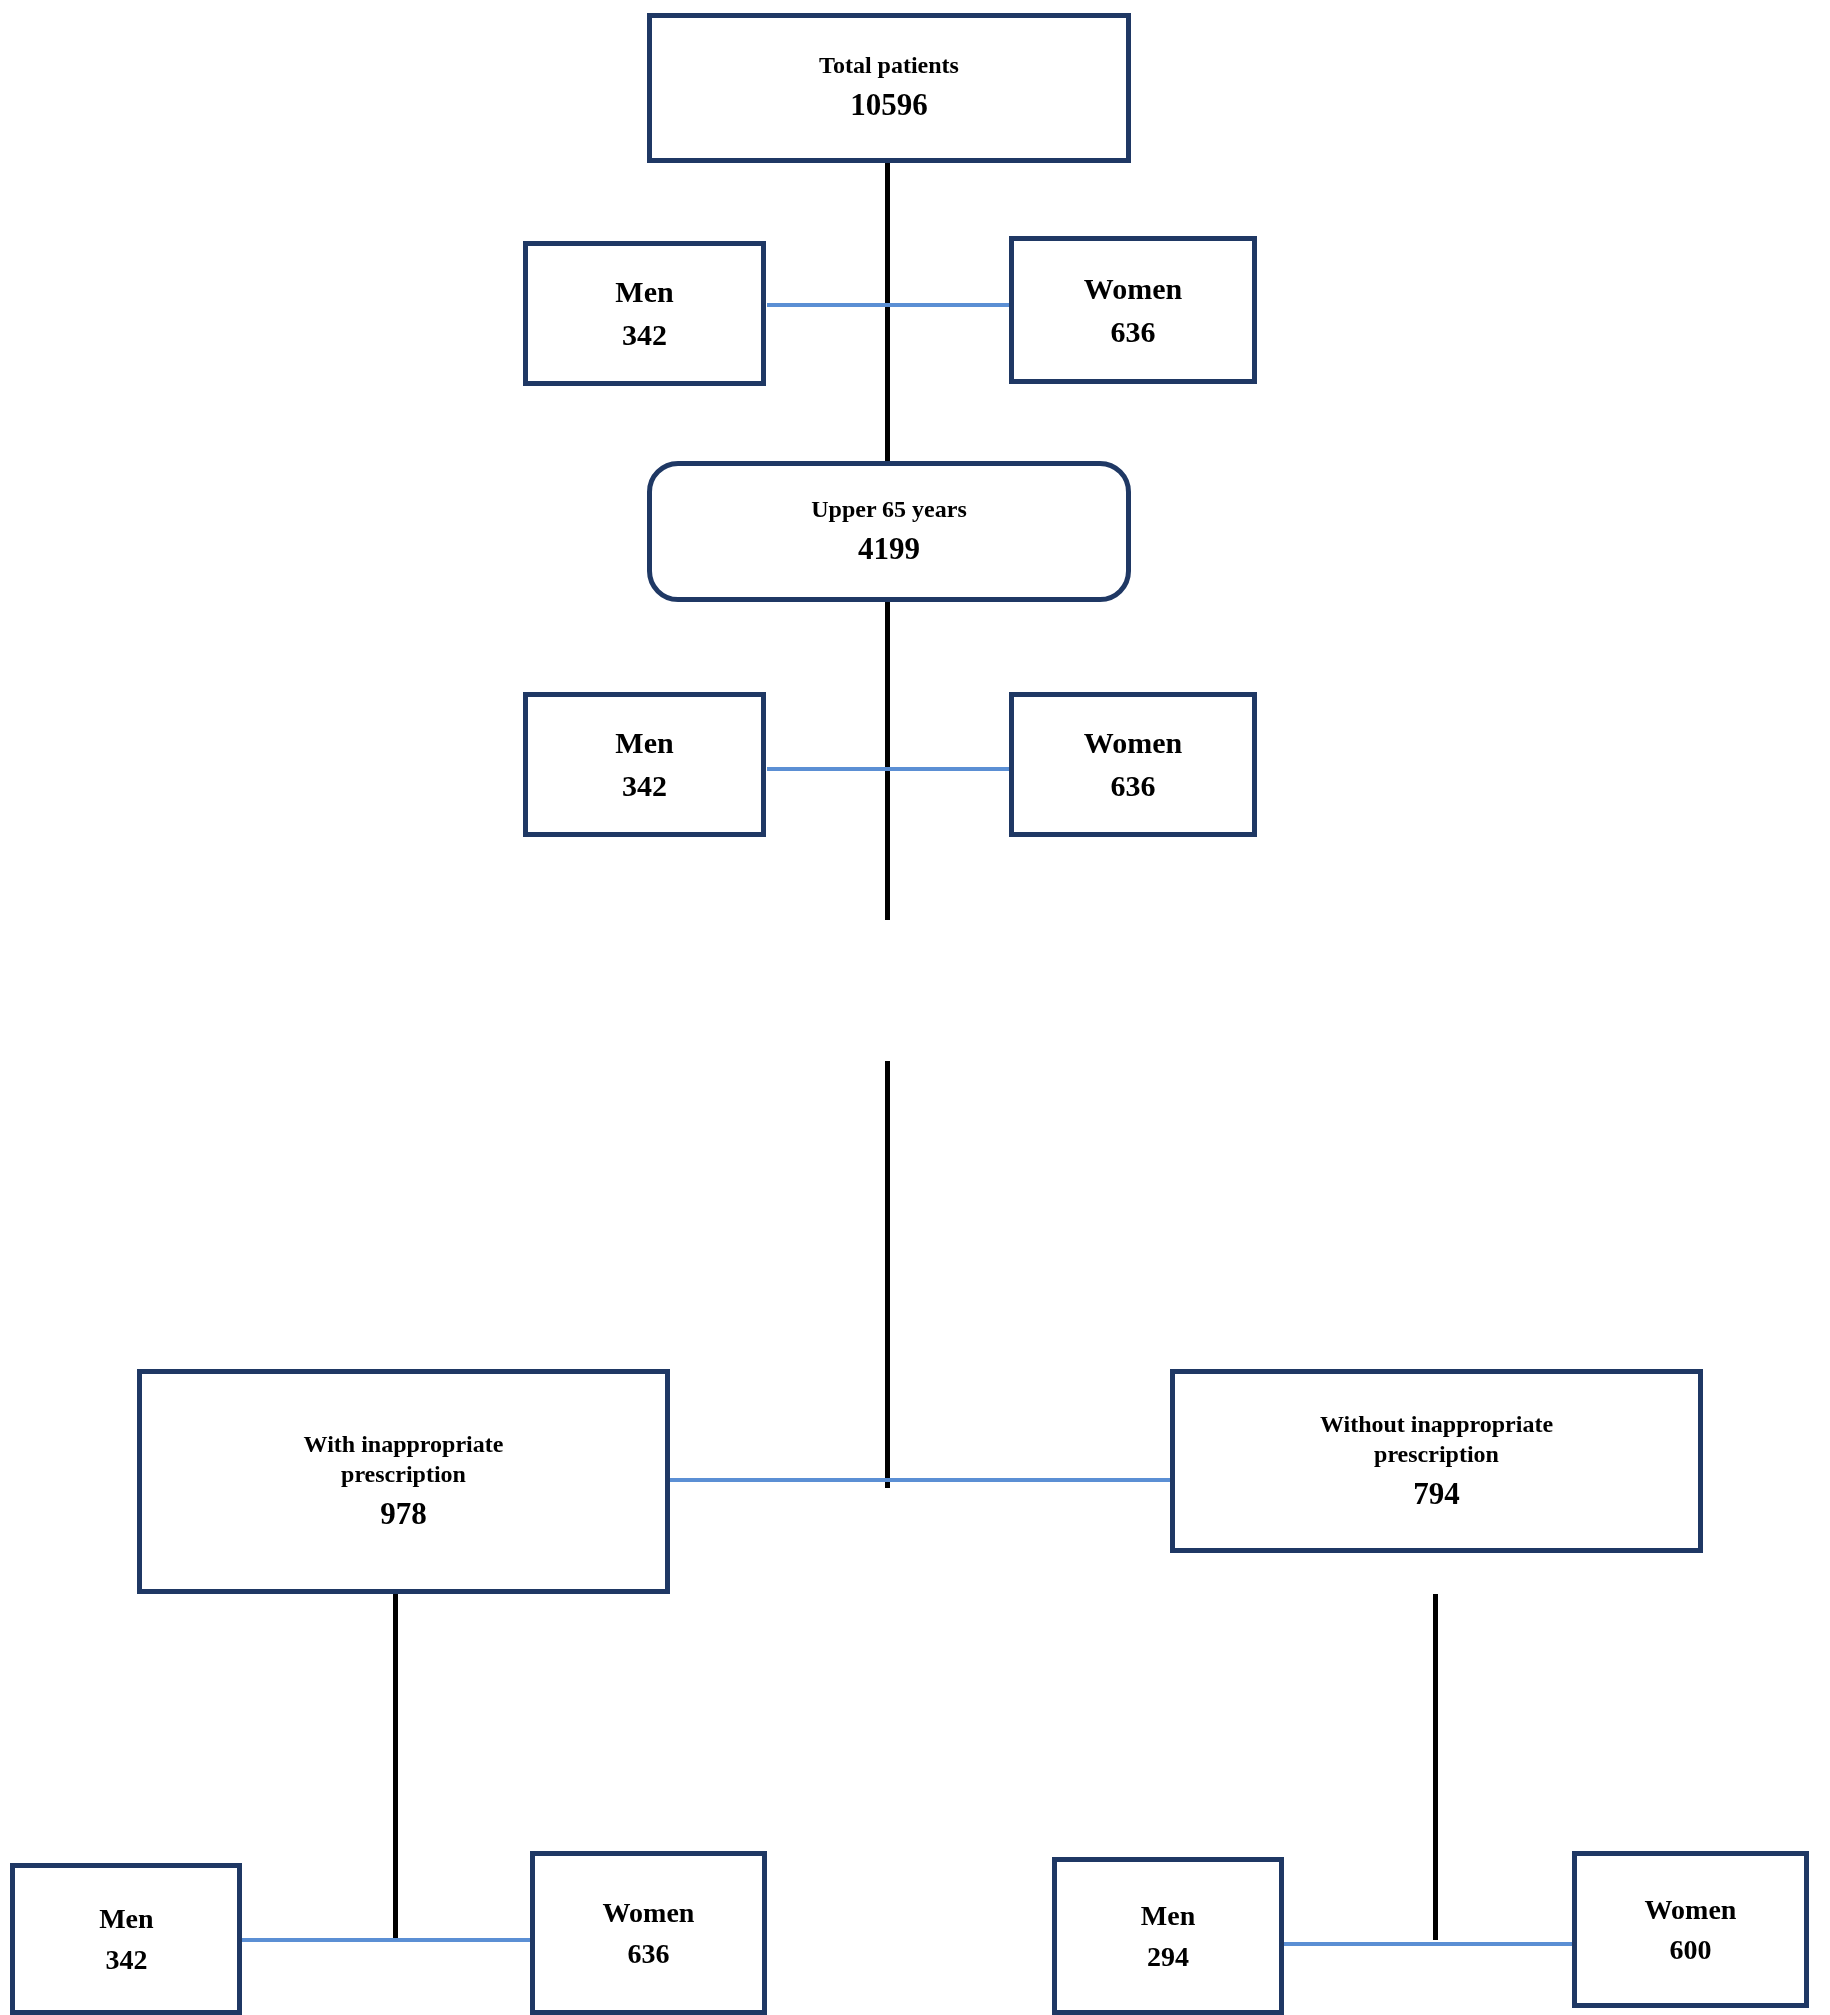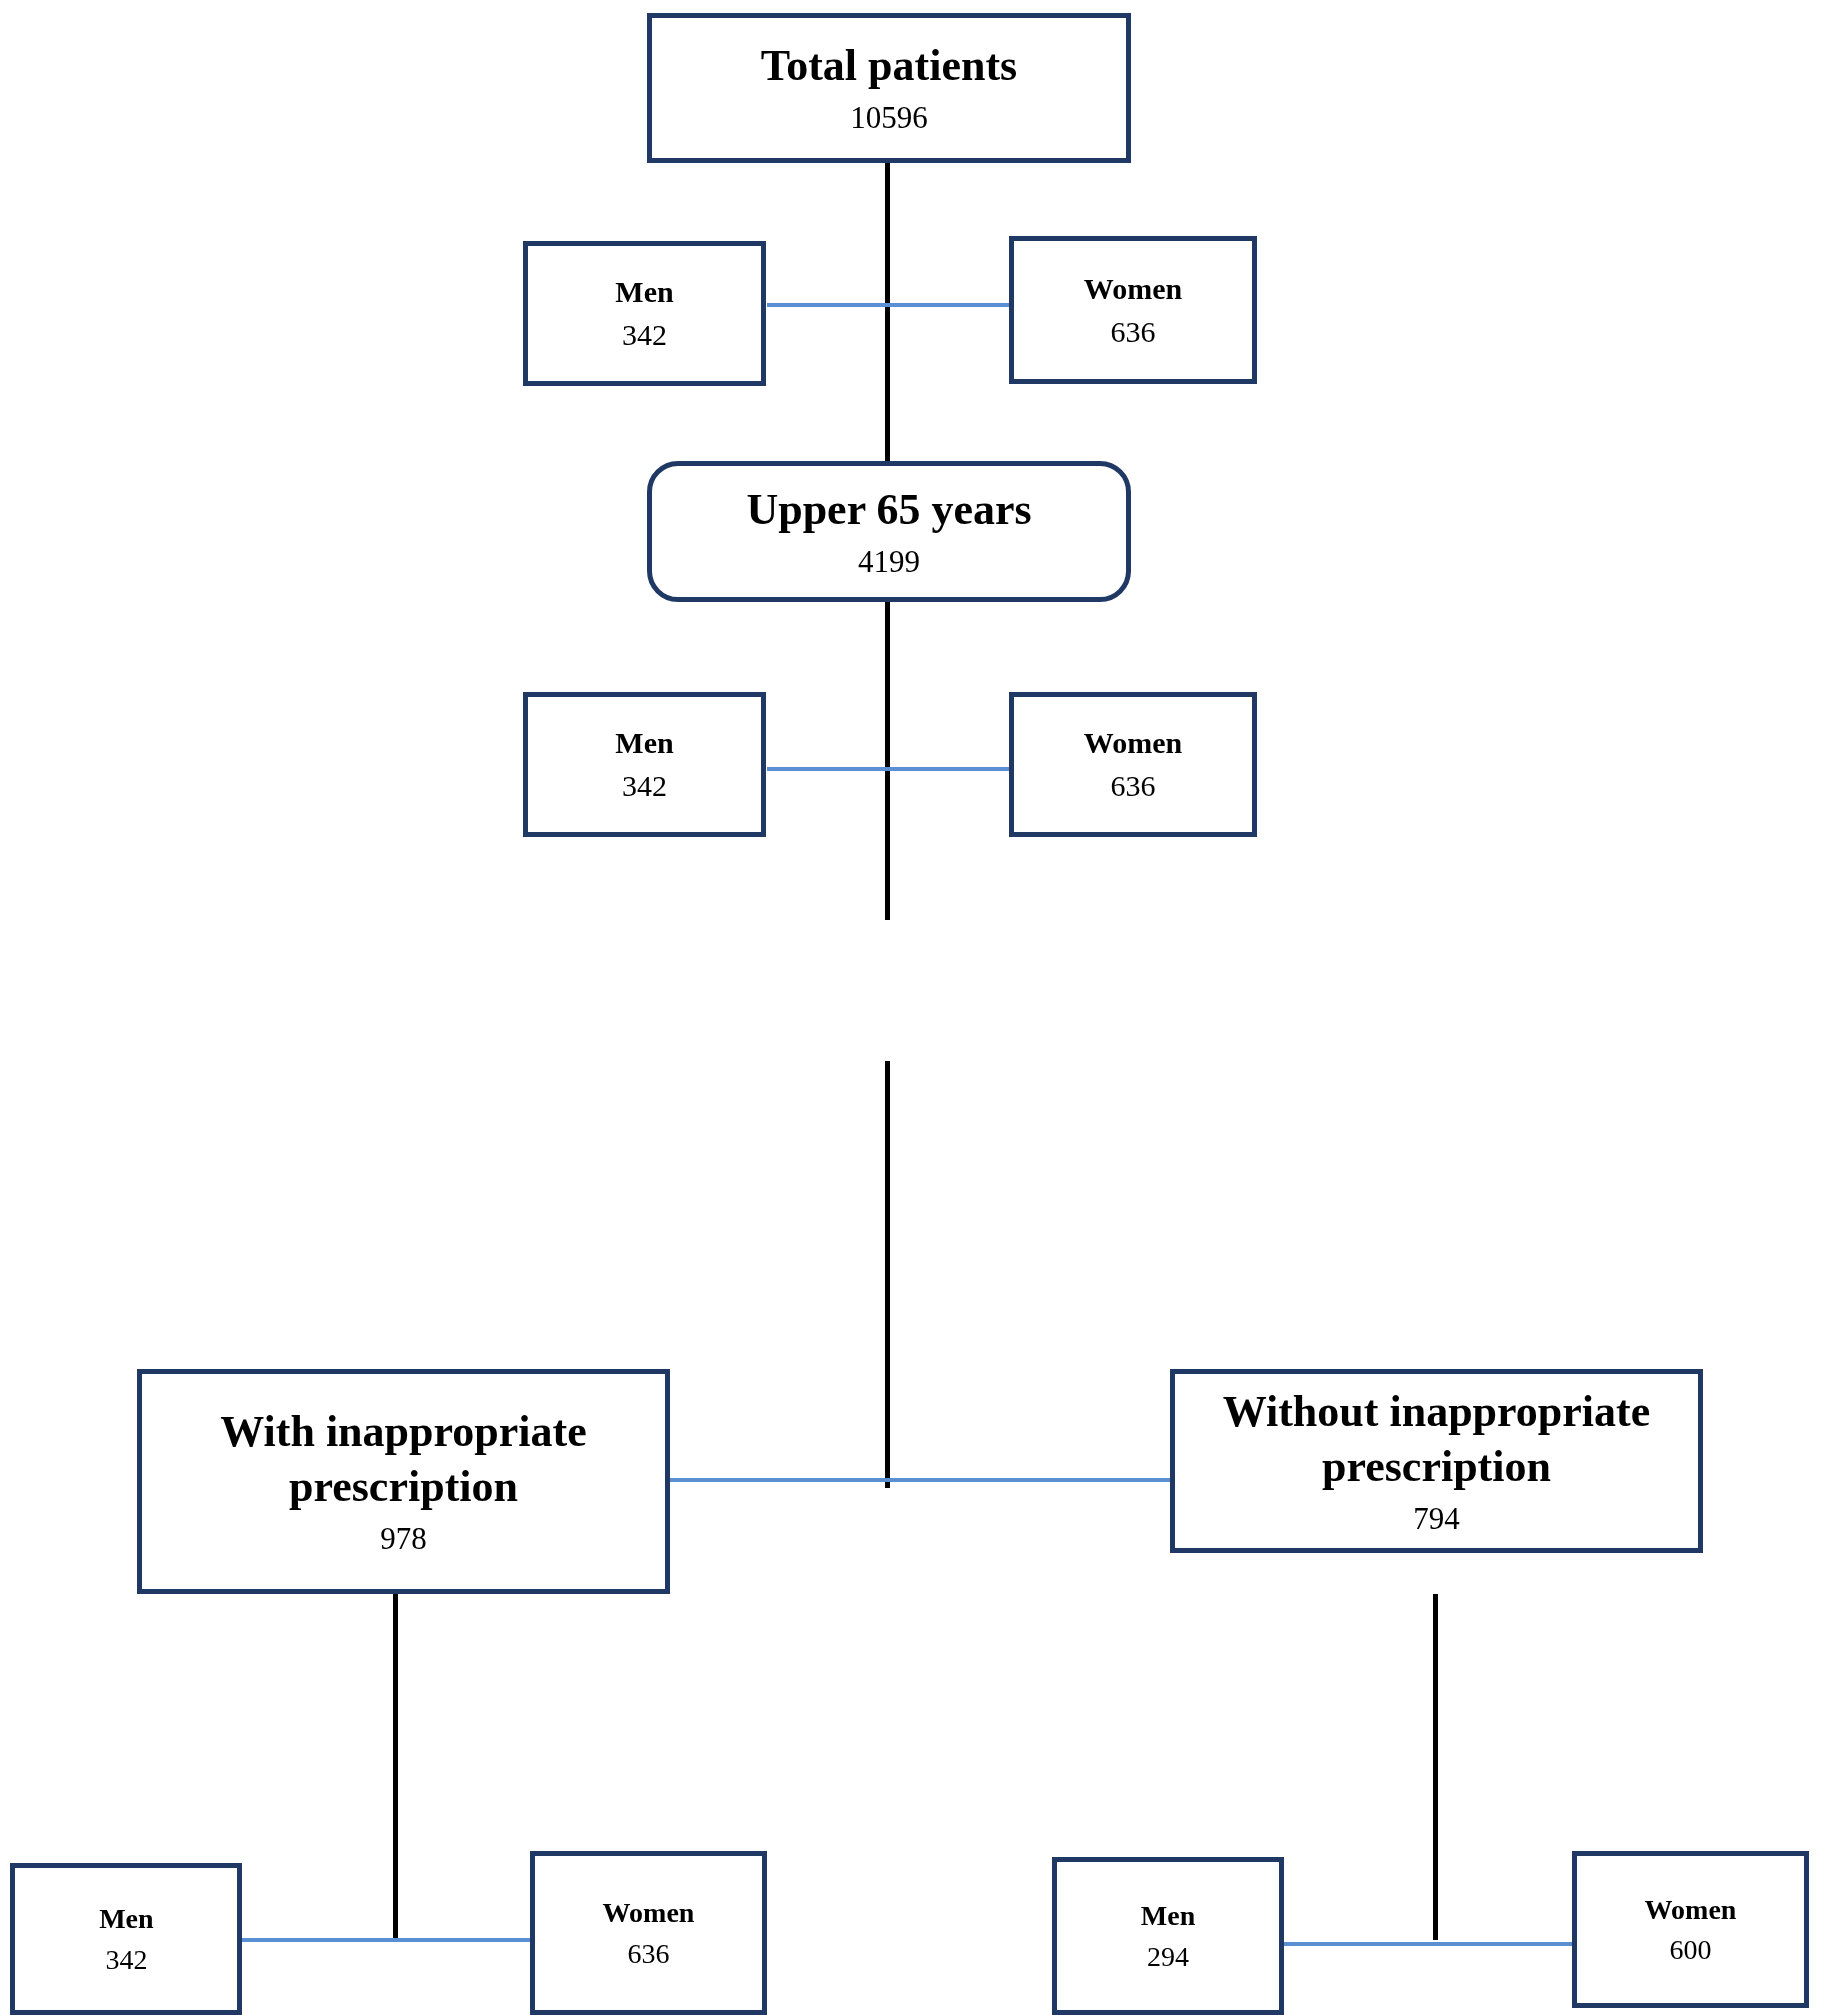--- a/index.html
+++ b/index.html
@@ -29,28 +29,28 @@
     z-index: 5;
   }
   .node .nlabel {
     font-weight: bold;
     color: #000000;
     text-align: center;
     line-height: 1.25;
     white-space: pre-line;
   }
   .node .nvalue {
-    font-weight: normal;
+    font-weight: bold;
     color: #000000;
     text-align: center;
     line-height: 1.25;
     margin-top: 5.8px;
   }
   
-  .big .nlabel { font-size: 44px; }
+  .big .nlabel { font-size: 24px; }
   .big .nvalue { font-size: 31px; }
   .mid .nlabel { font-size: 30px; }
   .mid .nvalue { font-size: 30px; }
   .small .nlabel { font-size: 28px; }
   .small .nvalue { font-size: 28px; }
 
   
   .vline {
     position: absolute;
     background: #000000;

